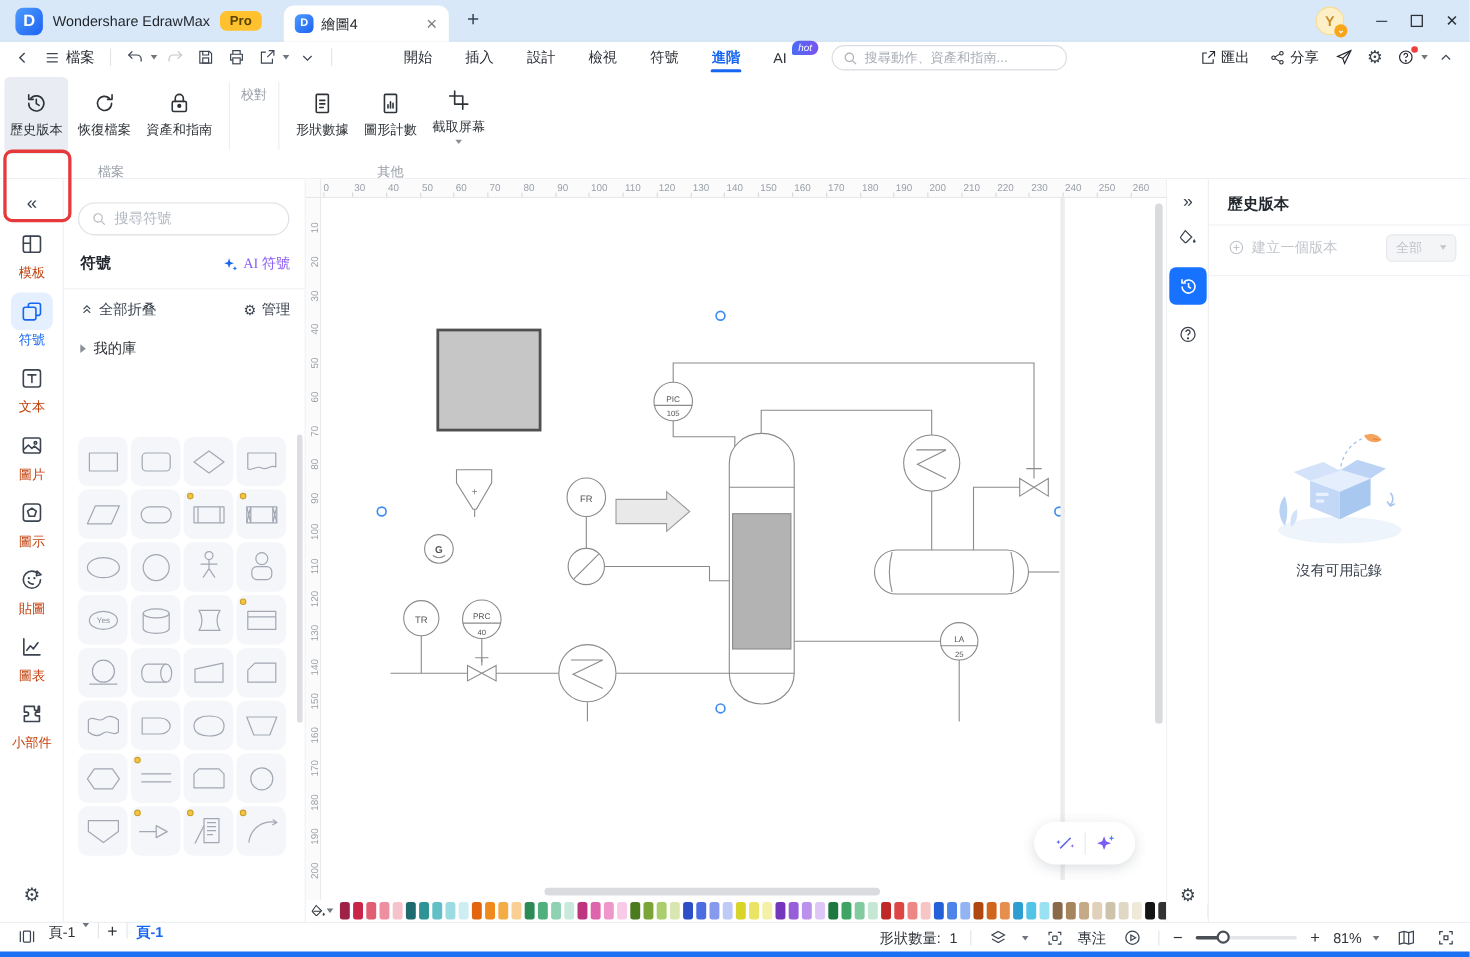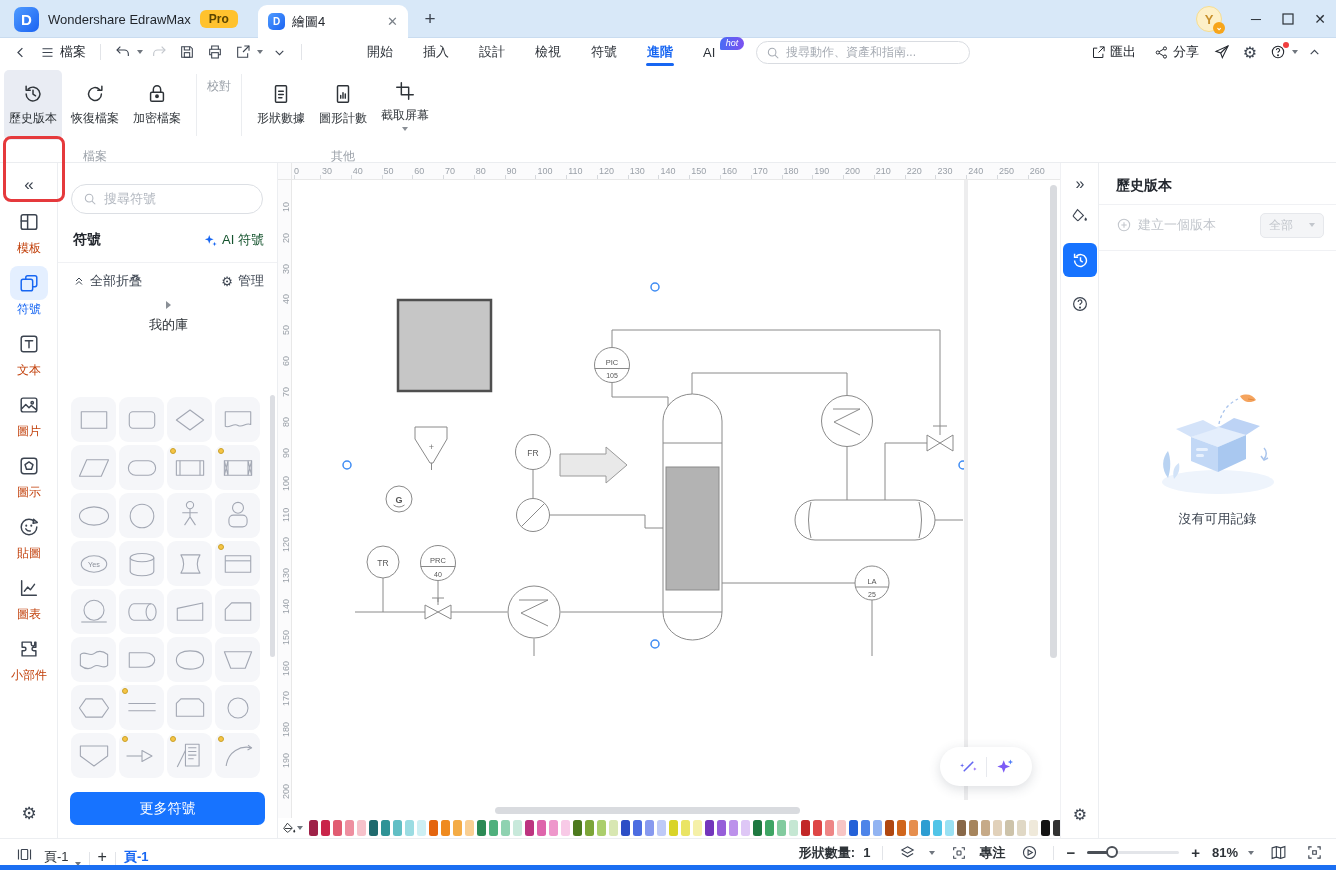--- a/index.html
+++ b/index.html
@@ -65,26 +65,26 @@
   .sb-label { font-size:12px; color:#c2410c; }
   .sb-item.active .sb-label { color:#1766f2; }
   #sidebar-gear { position:absolute; left:0; bottom:14px; width:58px; text-align:center; font-size:17px; color:#3c4450; }
 
   
   #symbol-panel { position:absolute; left:58px; top:163px; width:220px; bottom:32px; background:#fff; border-right:1px solid #eceef1; }
   #sym-search { position:absolute; left:13px; top:21px; width:192px; height:30px; border:1px solid #dcdfe4; border-radius:16px; display:flex; align-items:center; gap:7px; padding:0 11px; color:#b3b8c0; }
   #sym-search .ph { font-size:13px; }
   #sym-head { position:absolute; left:15px; right:13px; top:66px; height:22px; display:flex; align-items:center; justify-content:space-between; }
   #sym-title { font-size:14px; font-weight:bold; color:#23272e; }
-  #ai-symbols { display:flex; align-items:center; gap:4px; color:#14532d; font-size:13px; }
+  #ai-symbols { display:flex; align-items:center; gap:4px; color:#8b5cf6; font-size:13px;font-family:Liberation Serif, serif; }
   .hairline { position:absolute; left:0; right:0; height:1px; background:#f0f1f4; }
   #sym-collapse-row { position:absolute; left:15px; right:13px; top:107px; height:22px; display:flex; align-items:center; justify-content:space-between; font-size:13px; color:#3c4450; }
   .icon-text { display:flex; align-items:center; gap:5px; }
   #sym-cats { position:absolute; left:15px; right:13px; top:138px; display:flex; flex-direction:column; }
-  .cat-row { height:32px; display:flex; align-items:center; gap:7px; font-size:13px; color:#2e3338;flex-direction:column; }
+  .cat-row { height:32px; display:flex; align-items:center; gap:7px; font-size:13px; color:#2e3338; }
   .cat-caret { width:0; height:0; border-top:4px solid transparent; border-bottom:4px solid transparent; border-left:5px solid #8a8f96; }
   .cat-row.expanded .cat-caret { border-left:3.5px solid transparent; border-right:3.5px solid transparent; border-top:5px solid #8a8f96; border-bottom:none; }
   #shape-grid { position:absolute; left:13px; top:234px; width:192px; display:grid; grid-template-columns:repeat(4,45px); grid-auto-rows:45px; gap:3px; }
   .shape-cell { position:relative; background:#f5f6f9; border-radius:9px; display:flex; align-items:center; justify-content:center; cursor:pointer; }
   .shape-dot { position:absolute; left:3px; top:3px; width:6px; height:6px; border-radius:50%; background:#f6c445; border:1px solid #caa22a; }
   #panel-scrollbar { position:absolute; right:2px; top:232px; width:5px; height:262px; border-radius:3px; background:#dcdee3; }
   #more-symbols { position:absolute; left:12px; right:12px; bottom:13px; height:33px; background:#1773ff; color:#fff; border:none; border-radius:7px; font-size:14px; font-family:inherit; cursor:pointer; }
 
   
   #canvas { position:absolute; left:278px; top:163px; right:276px; bottom:32px; background:#fff; }
@@ -114,22 +114,22 @@
   #rp-title { position:absolute; left:17px; top:14px; font-size:14px; font-weight:bold; color:#23272e; }
   #rp-create-row { position:absolute; left:17px; right:12px; top:48px; height:28px; display:flex; align-items:center; justify-content:space-between; }
   #rp-create { display:flex; align-items:center; gap:6px; color:#c2c6cc; font-size:13px; }
   #rp-filter { width:64px; height:25px; background:#f4f5f7; border:1px solid #e6e8ec; border-radius:5px; display:flex; align-items:center; justify-content:space-between; padding:0 8px; color:#c2c6cc; font-size:12px; }
   #rp-filter .mb-caret { border-top-color:#c2c6cc; }
   #rp-empty { position:absolute; left:0; right:0; top:225px; display:flex; flex-direction:column; align-items:center; gap:14px; }
   #rp-empty-text { font-size:13px; color:#3c4450; }
 
   
   #statusbar { position:absolute; left:0; bottom:5px; width:1336px; height:27px; background:#fff; border-top:1px solid #eceef1; }
-  #sb-left { position:absolute; left:12px; top:0; height:27px; display:flex; align-items:flex-end; gap:8px; }
-  #sb-right { position:absolute; right:10px; top:0; height:27px; display:flex; align-items:center; gap:12px;font-weight:bold; }
+  #sb-left { position:absolute; left:12px; top:0; height:27px; display:flex; align-items:flex-start; gap:8px; }
+  #sb-right { position:absolute; right:10px; top:0; height:27px; display:flex; align-items:center; gap:12px; }
   .sb-text { font-size:13px; color:#2e3338; }
   .sb-div { width:1px; height:14px; background:#e2e4e8; }
   #page-tab-active { color:#1766f2; font-weight:bold; font-size:13px; }
   #zoom-slider { width:92px; height:3px; background:#e3e5e9; border-radius:2px; position:relative; }
   #zoom-slider .fill { position:absolute; left:0; top:0; height:3px; width:24px; background:#4a4f56; border-radius:2px; }
   #zoom-slider .knob { position:absolute; left:19px; top:-5px; width:12px; height:12px; border-radius:50%; background:#fff; border:2px solid #4a4f56; }
   #taskbar-sliver { position:absolute; left:0; bottom:0; width:1336px; height:5px; background:#1b6ff2; }
 </style>
 </head>
 <body>
@@ -317,21 +317,21 @@
             <span class="rb-label">恢復檔案</span>
           </div>
           <div class="rb">
             <span>
               <svg width="22" height="22" viewBox="0 0 24 24" fill="none" stroke="#2e3338" stroke-width="1.6" stroke-linejoin="round" stroke-linecap="round">
                 <rect x="5" y="10" width="14" height="10" rx="1.5"></rect>
                 <path d="M8 10V7a4 4 0 0 1 8 0v3"></path>
                 <circle cx="12" cy="14.5" r="1.3" fill="#2e3338"></circle>
               </svg>
             </span>
-            <span class="rb-label">加密檔案</span>
+            <span class="rb-label">資產和指南</span>
           </div>
         </div>
         <div class="rlabel">檔案</div>
       </div>
       <div class="rdivider"></div>
       <div class="rgroup">
         <div class="rlabel">校對</div>
       </div>
       <div class="rdivider"></div>
       <div class="rgroup">
@@ -729,21 +729,20 @@
         <span class="shape-dot"></span>
         <span>
           <svg width="40" height="40" viewBox="0 0 44 44" fill="none" stroke="#a2a7b3" stroke-width="1.2" stroke-linejoin="round">
             <path d="M9 33 C11 17 25 10 37 13"></path>
             <path d="M33 10l4 3-4.5 2.5"></path>
           </svg>
         </span>
       </div>
     </div>
   <div id="panel-scrollbar"></div>
-  <button id="more-symbols">更多符號</button>
 </div>
 
 <div id="canvas">
   <div id="ruler-corner"></div>
   <div id="h-ruler">
       <span class="hr-label" style="left: 2px;">0</span>
       <span class="hr-tick" style="left: 2px;"></span>
       <span class="hr-label" style="left: 30px;">30</span>
       <span class="hr-tick" style="left: 28px;"></span>
       <span class="hr-label" style="left: 60.77px;">40</span>

